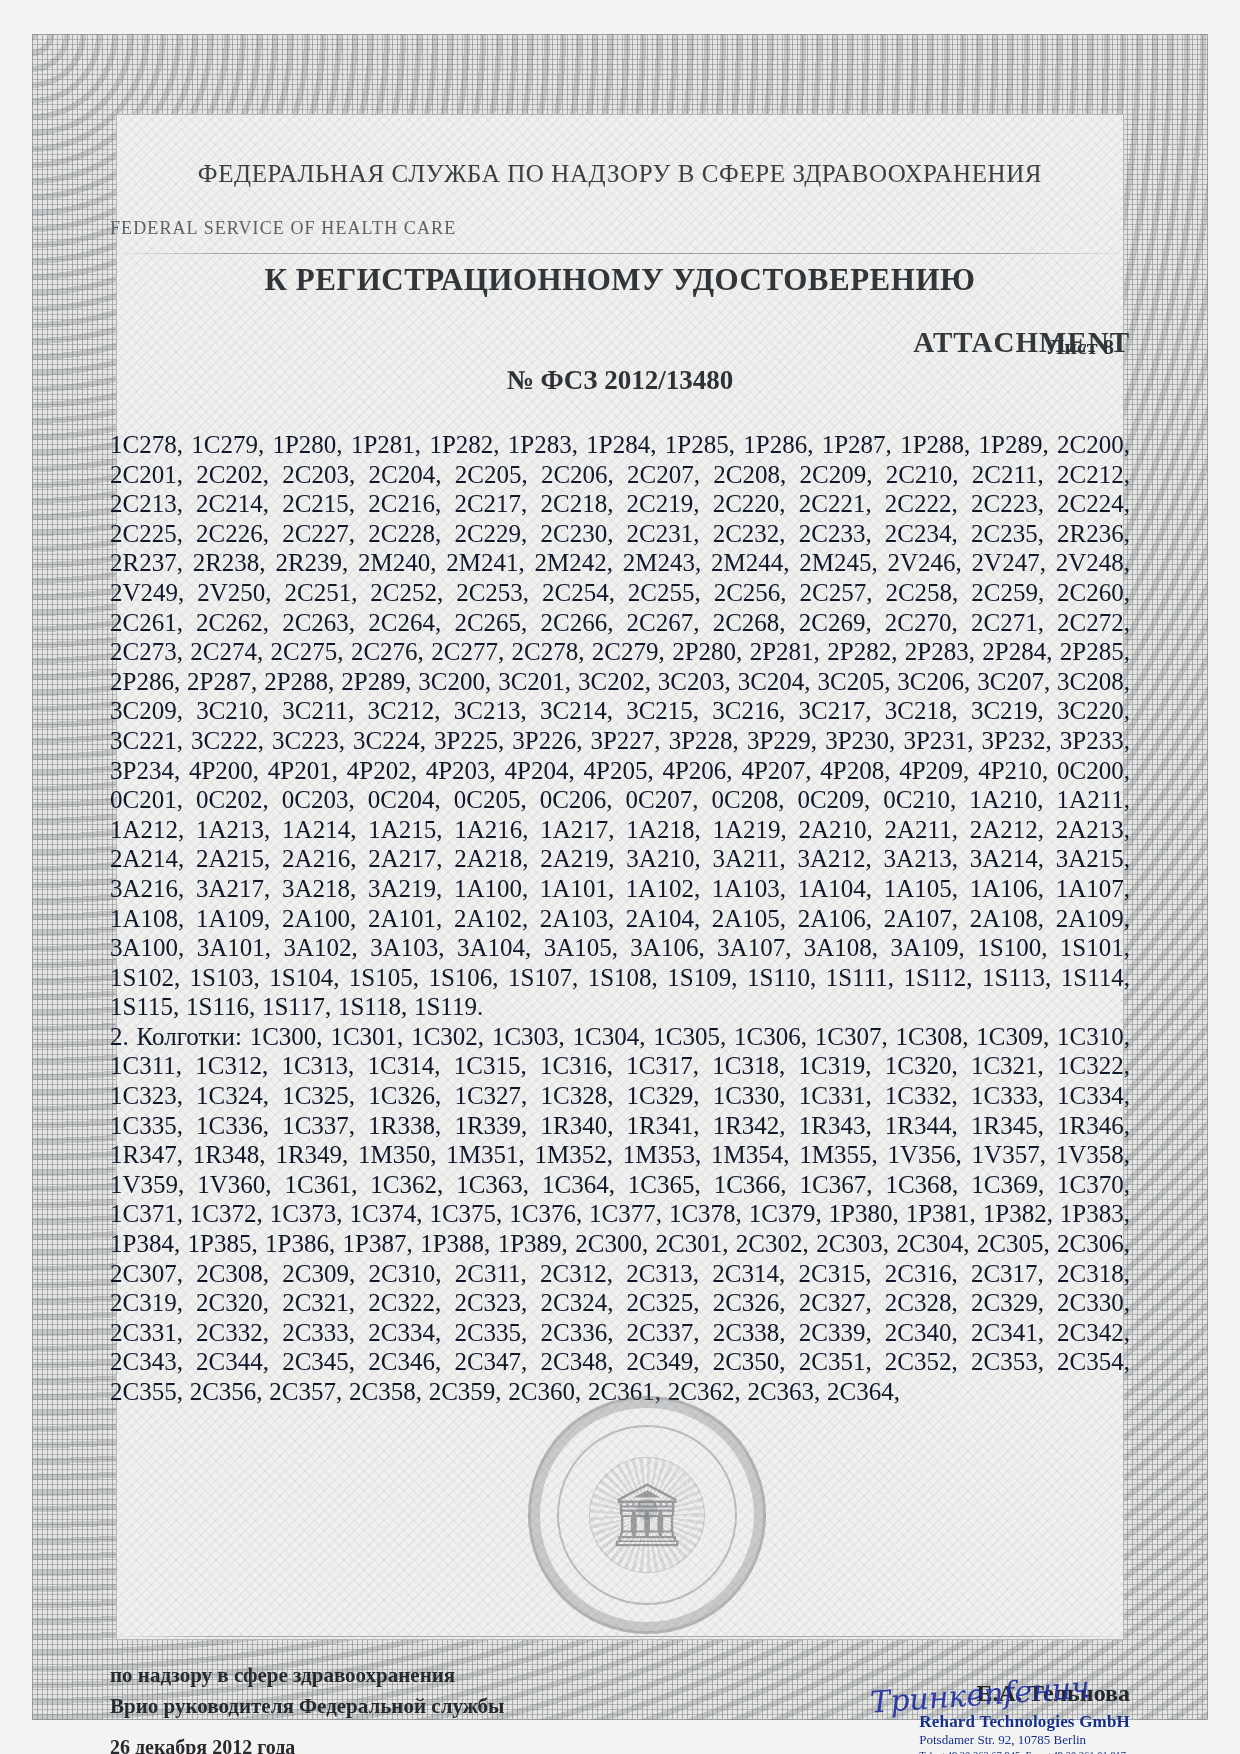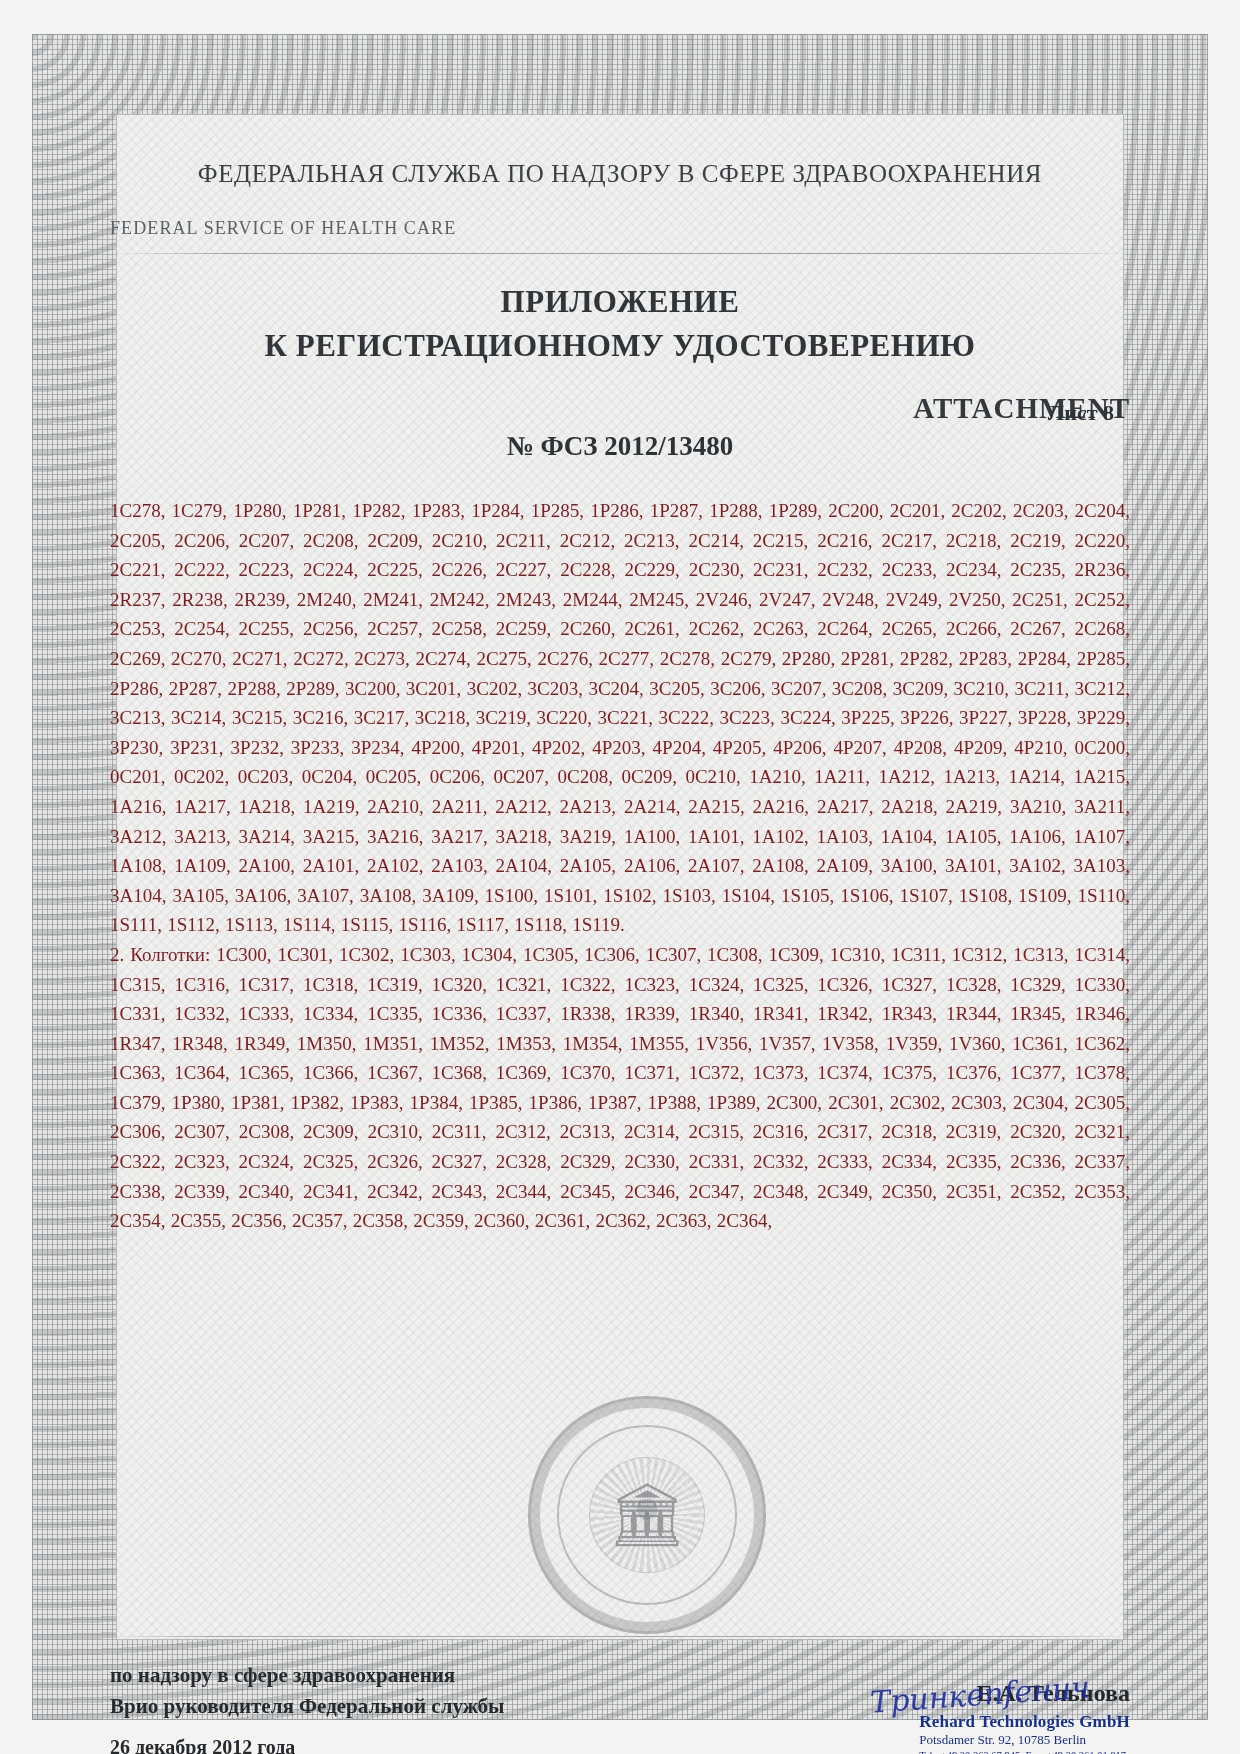--- a/index.html
+++ b/index.html
@@ -125,24 +125,24 @@
     position: absolute;
     right: 16px;
     top: 8px;
     font-weight: bold;
     font-size: 22px;
     color: #2d3237;
   }
 
   .body-text {
     margin-top: 34px;
-    font-size: 19px;
+    font-size: 25px;
     line-height: 29.6px;
     text-align: justify;
-    color: #7f1d1d;
+    color: #0f172a;
     white-space: pre-wrap;
     word-spacing: .5px;
   }
 
   
   .footer {
     position: absolute;
     left: 110px;
     right: 110px;
     bottom: 104px;
@@ -262,21 +262,20 @@
       <div class="guilloche-fine"></div>
     </div>
   </div>
 
   <div class="content">
 
     <div class="org-ru">ФЕДЕРАЛЬНАЯ СЛУЖБА ПО НАДЗОРУ В СФЕРЕ ЗДРАВООХРАНЕНИЯ</div>
     <div class="org-en">FEDERAL SERVICE OF HEALTH CARE</div>
     <div class="rule"></div>
 
-    <div class="title1">ПРИЛОЖЕНИЕ</div>
     <div class="title2">К РЕГИСТРАЦИОННОМУ УДОСТОВЕРЕНИЮ</div>
 
     <div class="attach-block">
       <div class="attach-en">ATTACHMENT</div>
       <div class="attach-no">№ ФСЗ 2012/13480</div>
       <div class="sheet-no">Лист 8</div>
     </div>
 
     <div class="body-text">1C278, 1C279, 1P280, 1P281, 1P282, 1P283, 1P284, 1P285, 1P286, 1P287, 1P288, 1P289, 2C200, 2C201, 2C202, 2C203, 2C204, 2C205, 2C206, 2C207, 2C208, 2C209, 2C210, 2C211, 2C212, 2C213, 2C214, 2C215, 2C216, 2C217, 2C218, 2C219, 2C220, 2C221, 2C222, 2C223, 2C224, 2C225, 2C226, 2C227, 2C228, 2C229, 2C230, 2C231, 2C232, 2C233, 2C234, 2C235, 2R236, 2R237, 2R238, 2R239, 2M240, 2M241, 2M242, 2M243, 2M244, 2M245, 2V246, 2V247, 2V248, 2V249, 2V250, 2C251, 2C252, 2C253, 2C254, 2C255, 2C256, 2C257, 2C258, 2C259, 2C260, 2C261, 2C262, 2C263, 2C264, 2C265, 2C266, 2C267, 2C268, 2C269, 2C270, 2C271, 2C272, 2C273, 2C274, 2C275, 2C276, 2C277, 2C278, 2C279, 2P280, 2P281, 2P282, 2P283, 2P284, 2P285, 2P286, 2P287, 2P288, 2P289, 3C200, 3C201, 3C202, 3C203, 3C204, 3C205, 3C206, 3C207, 3C208, 3C209, 3C210, 3C211, 3C212, 3C213, 3C214, 3C215, 3C216, 3C217, 3C218, 3C219, 3C220, 3C221, 3C222, 3C223, 3C224, 3P225, 3P226, 3P227, 3P228, 3P229, 3P230, 3P231, 3P232, 3P233, 3P234, 4P200, 4P201, 4P202, 4P203, 4P204, 4P205, 4P206, 4P207, 4P208, 4P209, 4P210, 0C200, 0C201, 0C202, 0C203, 0C204, 0C205, 0C206, 0C207, 0C208, 0C209, 0C210, 1A210, 1A211, 1A212, 1A213, 1A214, 1A215, 1A216, 1A217, 1A218, 1A219, 2A210, 2A211, 2A212, 2A213, 2A214, 2A215, 2A216, 2A217, 2A218, 2A219, 3A210, 3A211, 3A212, 3A213, 3A214, 3A215, 3A216, 3A217, 3A218, 3A219, 1A100, 1A101, 1A102, 1A103, 1A104, 1A105, 1A106, 1A107, 1A108, 1A109, 2A100, 2A101, 2A102, 2A103, 2A104, 2A105, 2A106, 2A107, 2A108, 2A109, 3A100, 3A101, 3A102, 3A103, 3A104, 3A105, 3A106, 3A107, 3A108, 3A109, 1S100, 1S101, 1S102, 1S103, 1S104, 1S105, 1S106, 1S107, 1S108, 1S109, 1S110, 1S111, 1S112, 1S113, 1S114, 1S115, 1S116, 1S117, 1S118, 1S119.
 2. Колготки: 1C300, 1C301, 1C302, 1C303, 1C304, 1C305, 1C306, 1C307, 1C308, 1C309, 1C310, 1C311, 1C312, 1C313, 1C314, 1C315, 1C316, 1C317, 1C318, 1C319, 1C320, 1C321, 1C322, 1C323, 1C324, 1C325, 1C326, 1C327, 1C328, 1C329, 1C330, 1C331, 1C332, 1C333, 1C334, 1C335, 1C336, 1C337, 1R338, 1R339, 1R340, 1R341, 1R342, 1R343, 1R344, 1R345, 1R346, 1R347, 1R348, 1R349, 1M350, 1M351, 1M352, 1M353, 1M354, 1M355, 1V356, 1V357, 1V358, 1V359, 1V360, 1C361, 1C362, 1C363, 1C364, 1C365, 1C366, 1C367, 1C368, 1C369, 1C370, 1C371, 1C372, 1C373, 1C374, 1C375, 1C376, 1C377, 1C378, 1C379, 1P380, 1P381, 1P382, 1P383, 1P384, 1P385, 1P386, 1P387, 1P388, 1P389, 2C300, 2C301, 2C302, 2C303, 2C304, 2C305, 2C306, 2C307, 2C308, 2C309, 2C310, 2C311, 2C312, 2C313, 2C314, 2C315, 2C316, 2C317, 2C318, 2C319, 2C320, 2C321, 2C322, 2C323, 2C324, 2C325, 2C326, 2C327, 2C328, 2C329, 2C330, 2C331, 2C332, 2C333, 2C334, 2C335, 2C336, 2C337, 2C338, 2C339, 2C340, 2C341, 2C342, 2C343, 2C344, 2C345, 2C346, 2C347, 2C348, 2C349, 2C350, 2C351, 2C352, 2C353, 2C354, 2C355, 2C356, 2C357, 2C358, 2C359, 2C360, 2C361, 2C362, 2C363, 2C364,</div>

